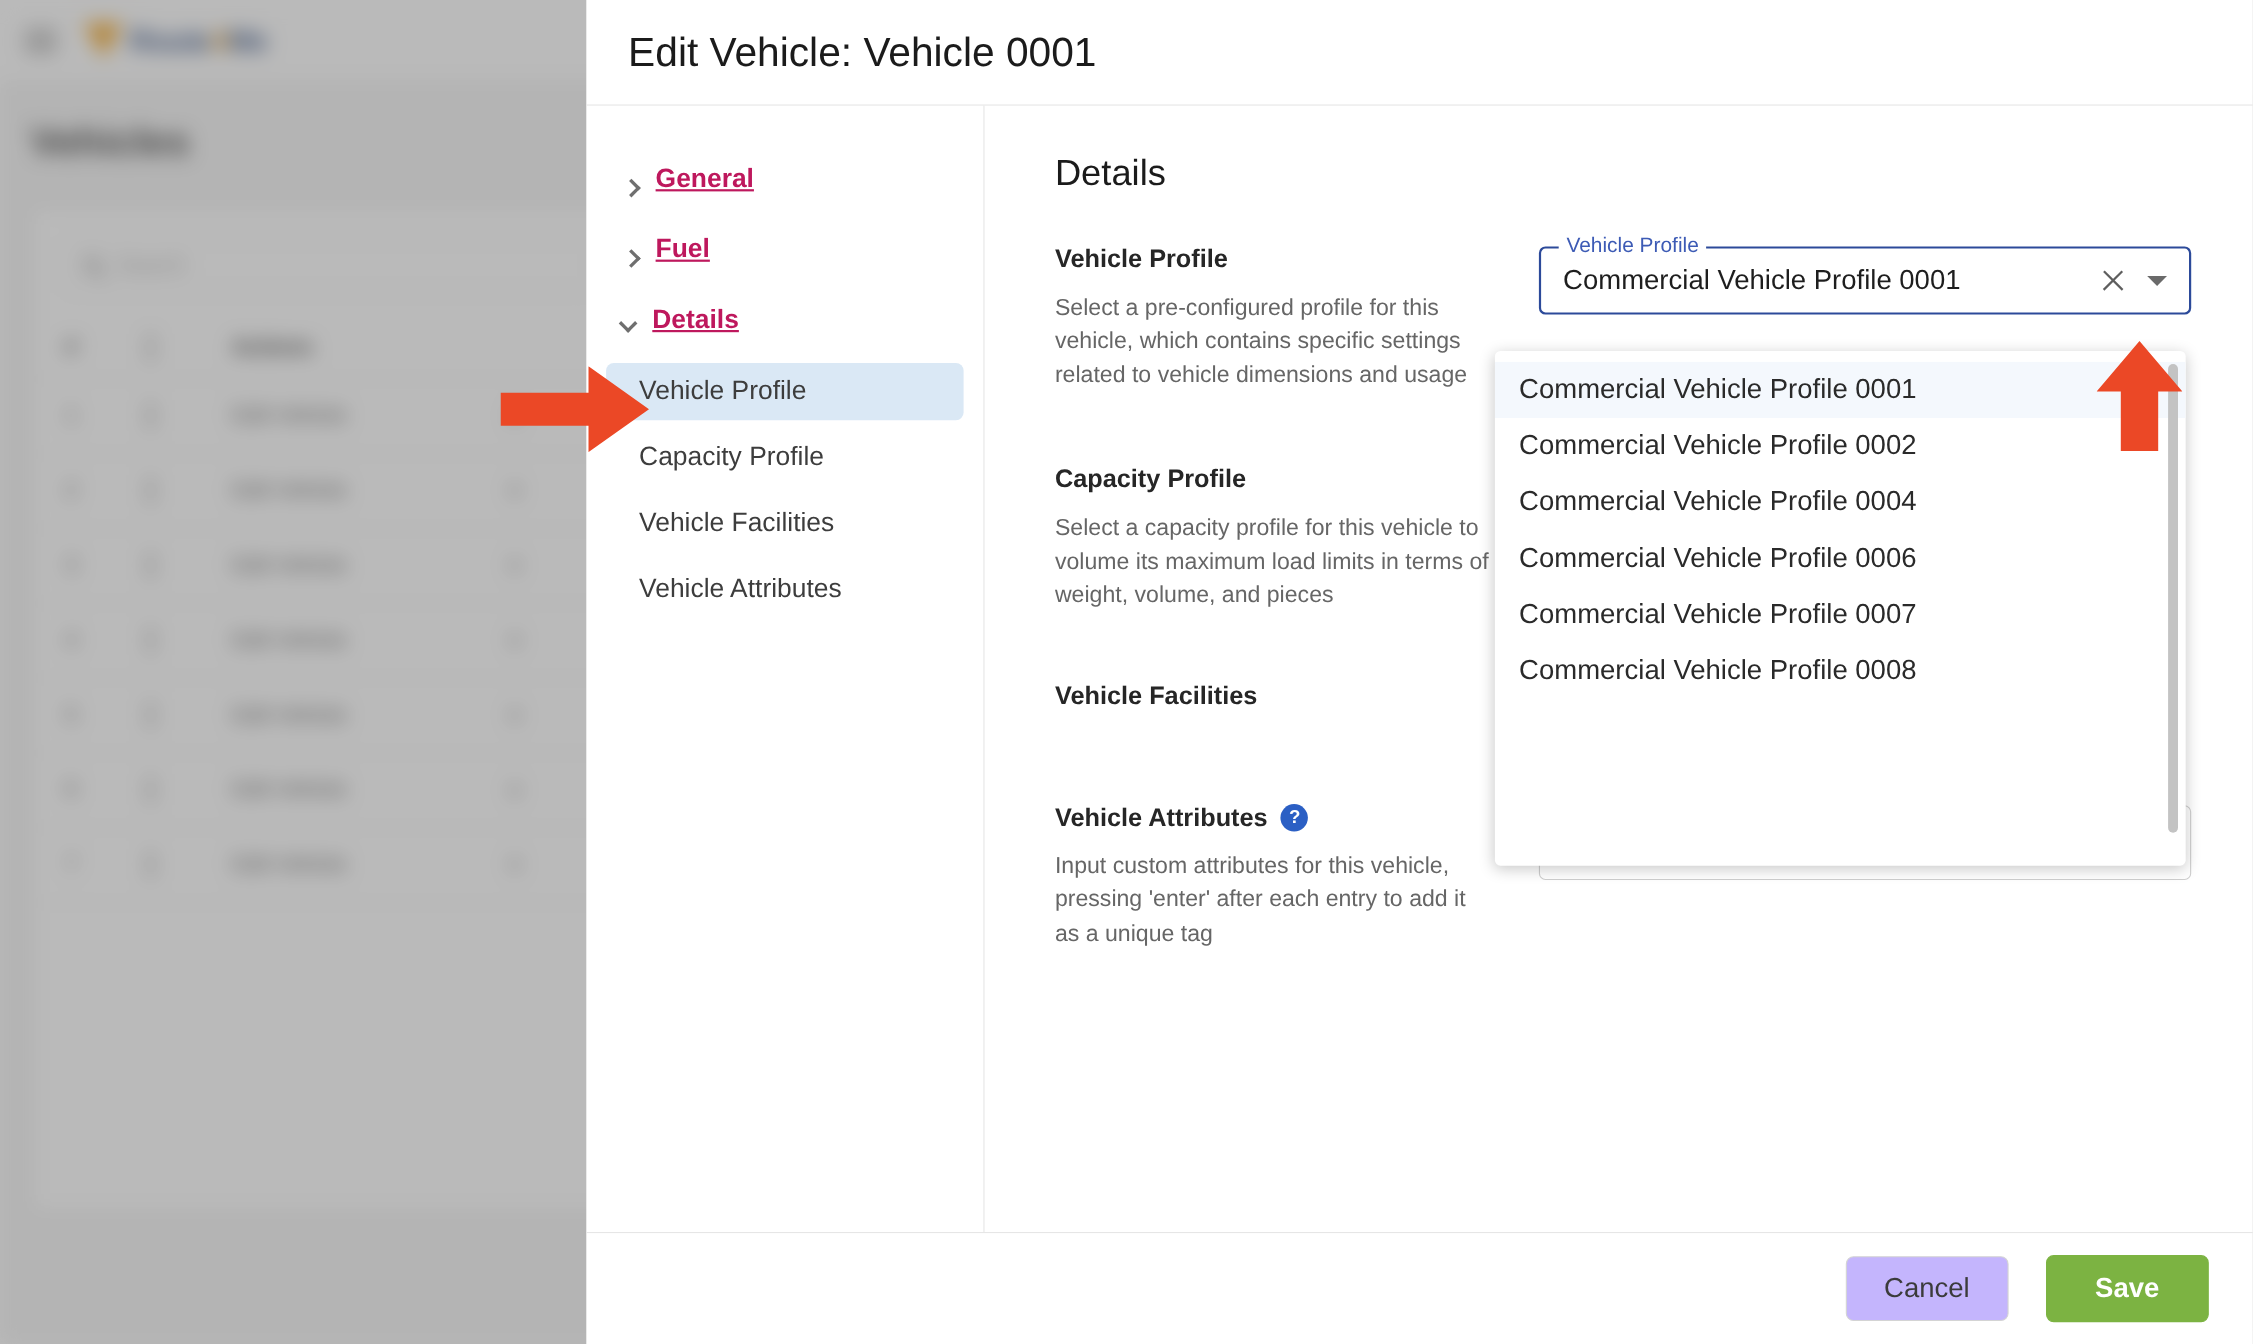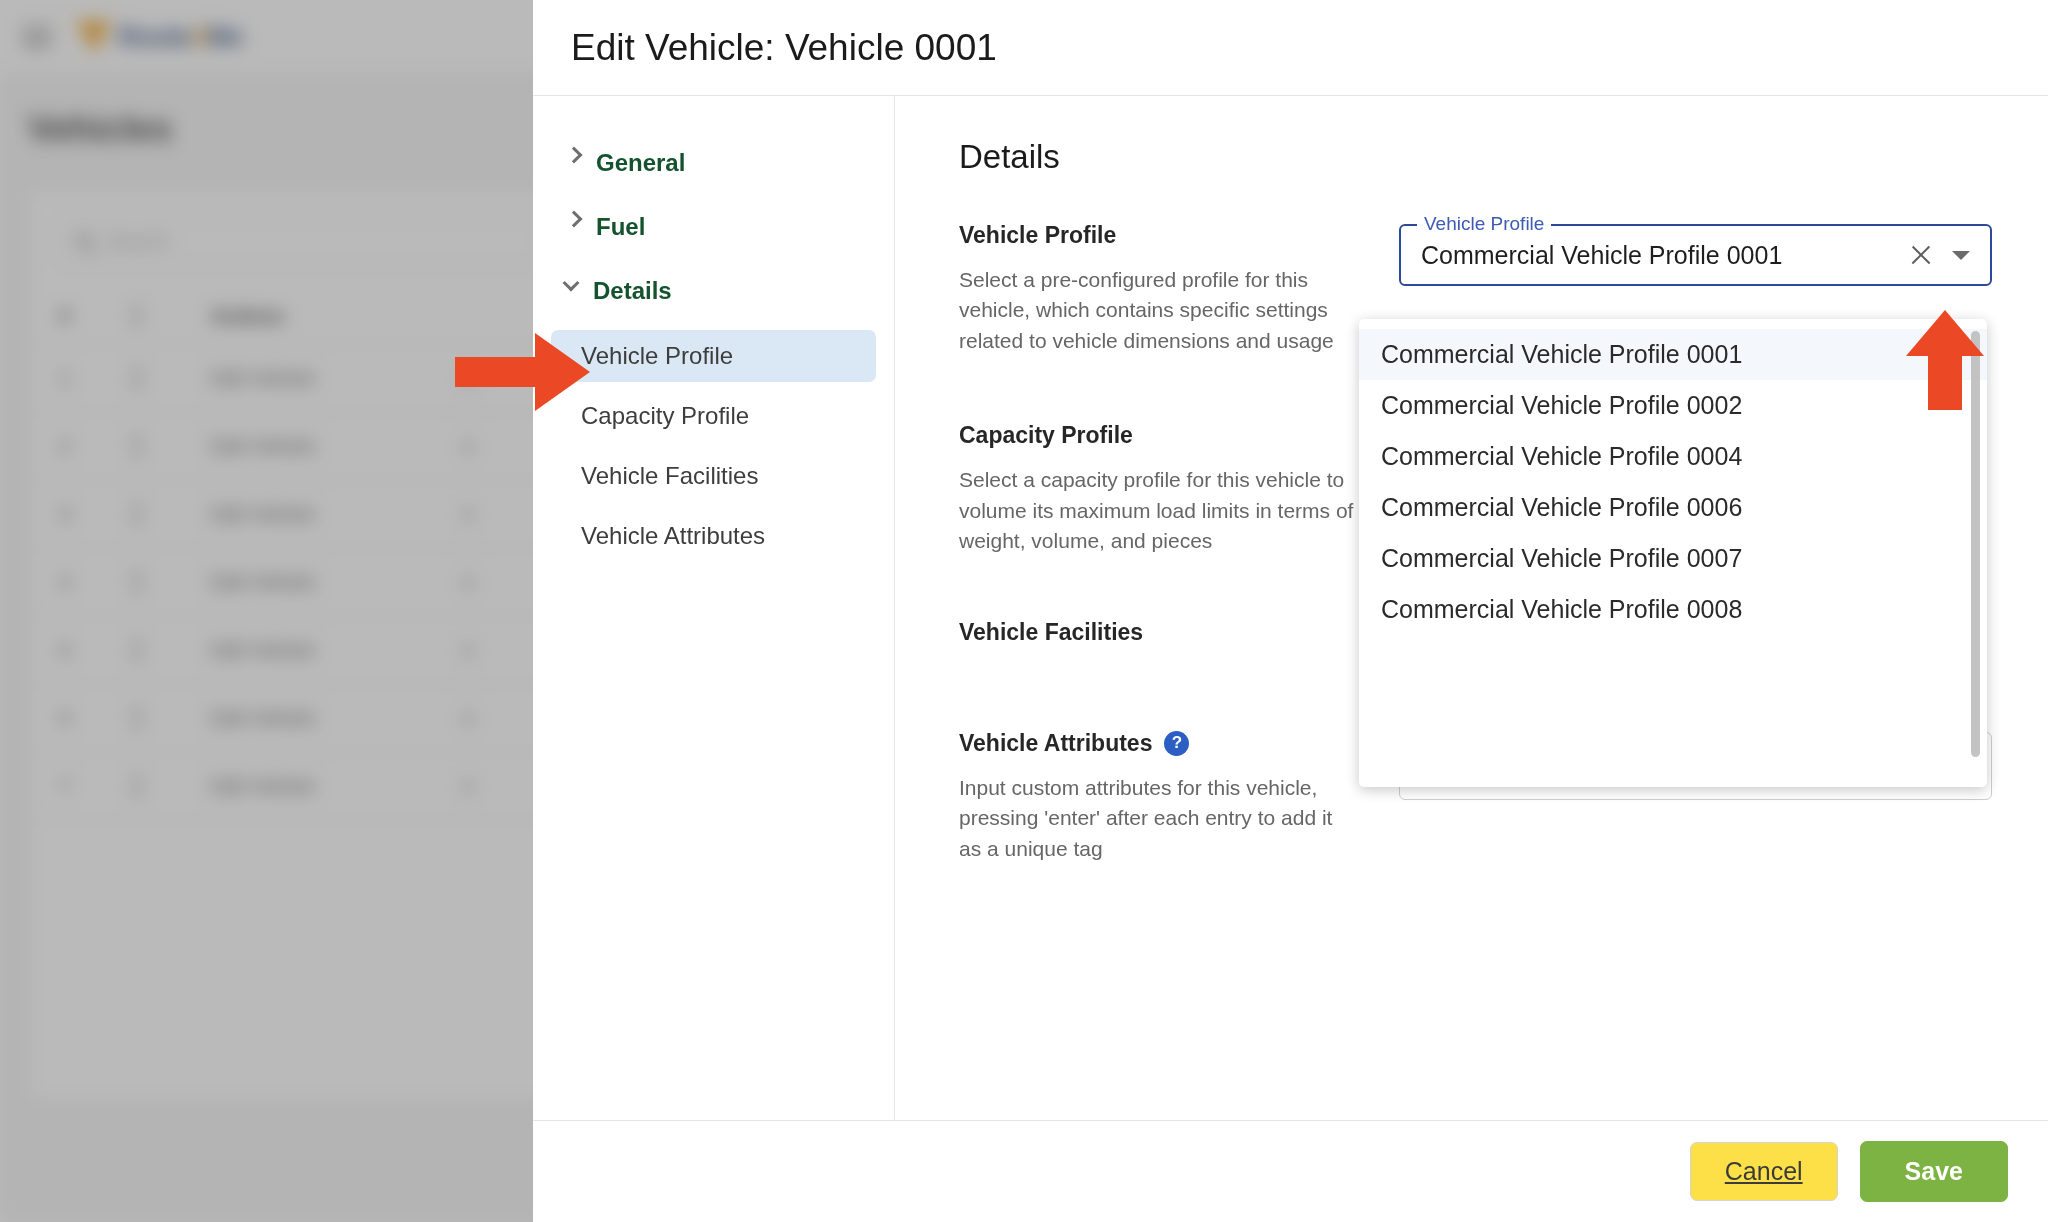--- a/index.html
+++ b/index.html
@@ -91,24 +91,24 @@
 
   #modal-body { flex: 1 1 auto; display: flex; min-height: 0; }
 
   
   #nav {
     width: 362px; flex: 0 0 362px;
     border-right: 1px solid #e6e6e6;
     padding: 42px 18px 0 18px;
   }
   .nav-group {
-    display: flex; align-items: flex-start; gap: 16px;
+    display: flex; align-items: flex-end; gap: 16px;
     padding: 11px 14px; margin-bottom: 14px;
-    font-size: 24px; font-weight: bold; color: #14532d;
-    cursor: pointer; border-radius: 5px;
+    font-size: 24px; font-weight: bold; color: #be185d;
+    cursor: pointer; border-radius: 5px; text-decoration: underline;
   }
   .chev { width: 12px; height: 12px; border-right: 3px solid #6f6f6f; border-bottom: 3px solid #6f6f6f; flex: 0 0 auto; }
   .chev.right { transform: rotate(-45deg); margin-left: 3px; }
   .chev.down { transform: rotate(45deg); margin-bottom: 5px; }
   .nav-sub {
     font-size: 24px; color: #3d3d3d;
     padding: 12px 14px 12px 30px; margin: 0 0 8px 0;
     border-radius: 7px; cursor: pointer;
   }
   .nav-sub.active { background: #dae8f5; }
@@ -199,22 +199,22 @@
   }
 
   
   #modal-footer {
     flex: 0 0 102px; height: 102px;
     border-top: 1px solid #e6e6e6;
     display: flex; align-items: center; justify-content: flex-end;
     gap: 22px; padding-right: 40px;
   }
   .btn { font-size: 25px; border-radius: 7px; cursor: pointer; padding: 14px 34px; }
-  .btn-cancel { background: #fde047; border: 1px solid #d4d4d4; color: #3b3b3b; text-decoration: underline; }
-  .btn-save { background: #7cb342; border: 1px solid #7cb342; color: #fff; font-weight: bold; padding: 15px 44px; }
+  .btn-cancel { background: #c4b5fd; border: 1px solid #d4d4d4; color: #3b3b3b; }
+  .btn-save { background: #7cb342; border: 1px solid #7cb342; color: #fff; font-weight: bold; padding: 15px 44px; margin-left: 12px; }
 
   
   .ann-arrow { position: absolute; z-index: 60; }
   #arrow-left { left: 455px; top: 333px; }
   #arrow-up { left: 1906px; top: 310px; }
 </style>
 </head>
 <body>
 
 <div id="bg-app">

